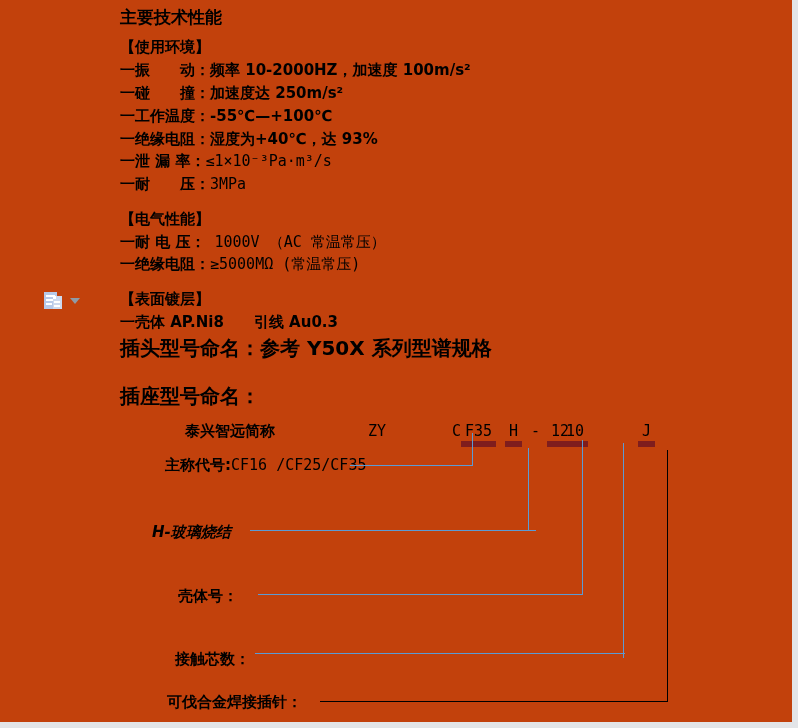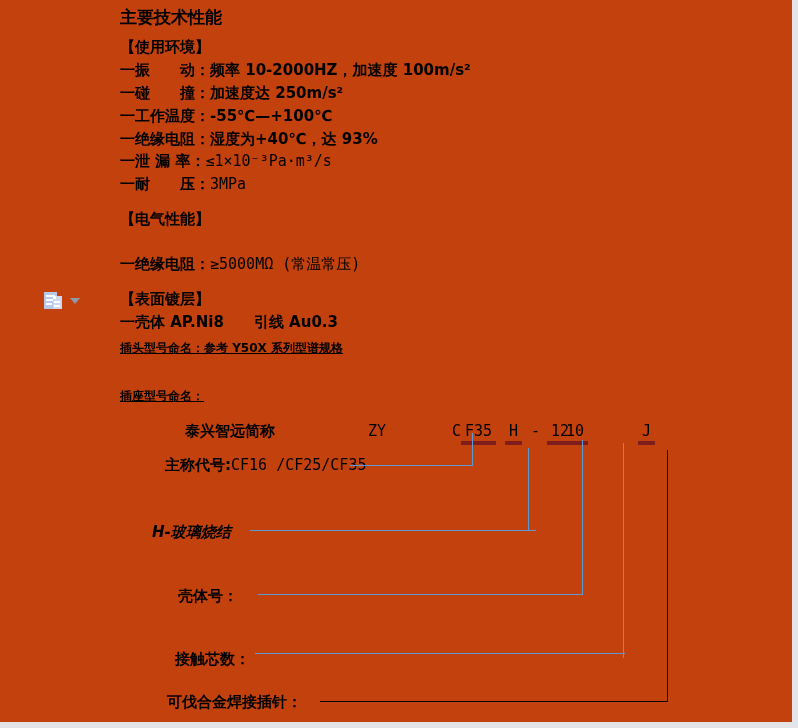--- a/index.html
+++ b/index.html
@@ -5,24 +5,24 @@
   html,body{margin:0;padding:0;background:#fff;}
   .page{
     position:relative;width:798px;height:728px;background:#c2410c;
     font-family:"DejaVu Sans",sans-serif;color:#000;overflow:hidden;
   }
   .edge-right{position:absolute;top:0;right:0;width:6px;height:728px;background:#e3e5e8;}
   .edge-bottom{position:absolute;left:0;top:722px;width:798px;height:6px;background:#e3e5e8;}
   .ln{position:absolute;font-size:15px;line-height:20px;white-space:pre;}
   .b{font-weight:bold;}
   .title{font-size:17px;font-weight:bold;}
-  .big{font-size:12px;font-weight:bold;text-decoration:underline;}
+  .big{font-size:20px;font-weight:bold;}
   .mono{font-family:"DejaVu Sans Mono","Liberation Mono",monospace;}
   .valb{font-weight:bold;}
-  .u{border-bottom:4px solid #7f1d1d;padding:0 4px 1px 4px;}
+  .u{border-bottom:6px solid #7f1d1d;padding:0 4px 1px 4px;}
   .conn{position:absolute;background:#5B9BD5;}
   .conn.k{background:#000;}
   .paste-btn{position:absolute;left:42px;top:286px;width:46px;height:30px;display:flex;align-items:center;cursor:pointer;}
   .paste-btn .clip{width:22px;height:22px;}
   .paste-btn .drop{margin-left:6px;width:0;height:0;border-left:5px solid transparent;border-right:5px solid transparent;border-top:6px solid #8f9aa6;}
   .diagram{position:absolute;left:0;top:410px;width:798px;height:312px;}
   .diagram .ln{font-size:15px;}
 </style>
 </head>
 <body>
@@ -52,20 +52,21 @@
 
   <div class="ln b" style="left:120px;top:37px;">【使用环境】</div>
   <div class="ln" style="left:120px;top:60px;"><span class="b">一振　　动：</span><span class="valb">频率 10-2000HZ，加速度 100m/s²</span></div>
   <div class="ln" style="left:120px;top:83px;"><span class="b">一碰　　撞：</span><span class="valb">加速度达 250m/s²</span></div>
   <div class="ln" style="left:120px;top:106px;"><span class="b">一工作温度：</span><span class="valb">-55℃—+100℃</span></div>
   <div class="ln" style="left:120px;top:129px;"><span class="b">一绝缘电阻：</span><span class="valb">湿度为+40℃，达 93%</span></div>
   <div class="ln" style="left:120px;top:151px;"><span class="b">一泄 漏 率：</span><span class="mono">≤1×10⁻³Pa·m³/s</span></div>
   <div class="ln" style="left:120px;top:174px;"><span class="b">一耐　　压：</span><span class="mono">3MPa</span></div>
 
   <div class="ln b" style="left:120px;top:209px;">【电气性能】</div>
+  <div class="ln" style="left:120px;top:232px;"><span class="b">一耐 电 压：</span><span class="mono"> 1000V （AC 常温常压）</span></div>
   <div class="ln" style="left:120px;top:254px;"><span class="b">一绝缘电阻：</span><span class="mono">≥5000MΩ (常温常压)</span></div>
 
   <div class="ln b" style="left:120px;top:289px;">【表面镀层】</div>
   <div class="ln b" style="left:120px;top:312px;">一壳体 AP.Ni8　　引线 Au0.3</div>
 
   <div class="ln big" style="left:120px;top:338px;">插头型号命名：参考 Y50X 系列型谱规格</div>
   <div class="ln big" style="left:120px;top:386px;">插座型号命名：</div>
 
   <div class="diagram">
     <div class="ln b" style="left:165px;top:11px;margin-left:20px;">泰兴智远简称</div>

